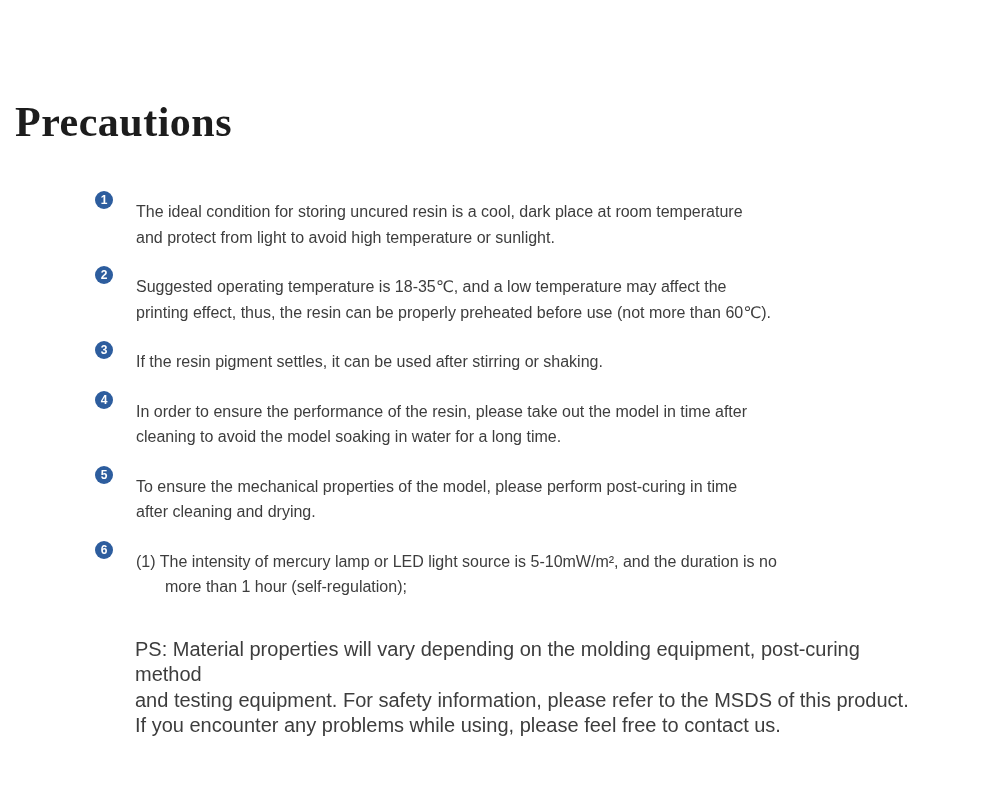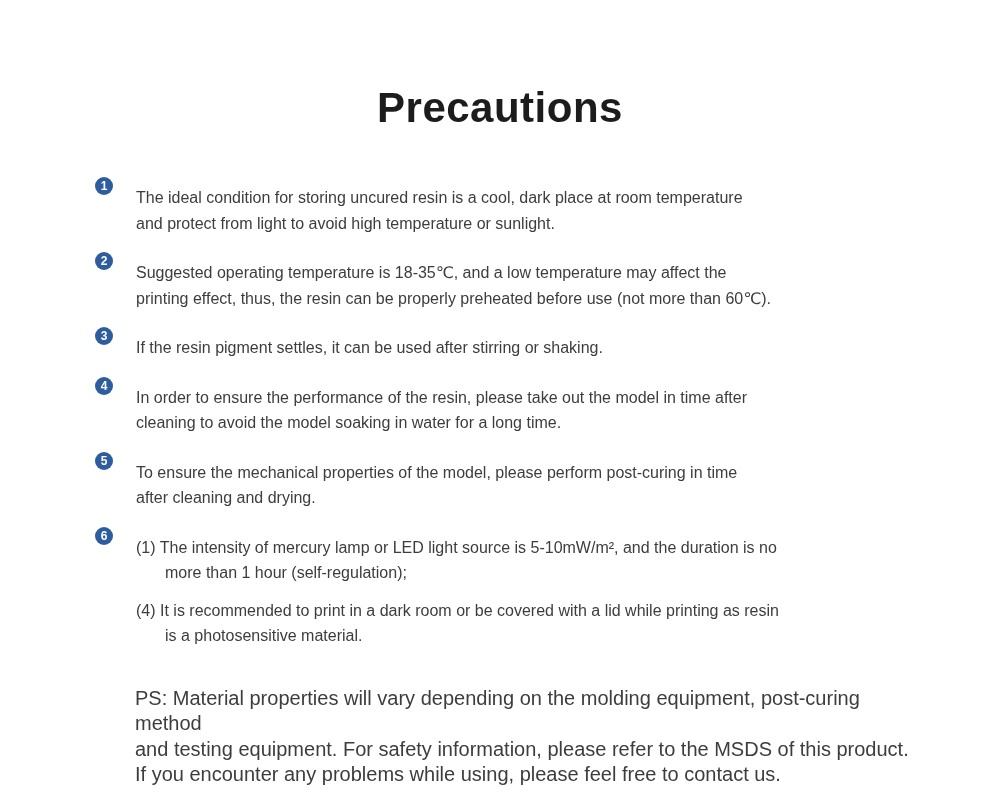--- a/index.html
+++ b/index.html
@@ -12,28 +12,29 @@
     color: #3d3d3d;
     overflow: hidden;
   }
   .page {
     width: 1000px;
     height: 800px;
     background: #ffffff;
     position: relative;
   }
   .title {
-    margin: 1px;
+    margin: 15px;
     padding-top: 82px;
-    text-align: center;
+    text-align: left;
     font-size: 42px;
     line-height: 50px;
     font-weight: bold;
     color: #1c1c1c;
     letter-spacing: 0.5px;
+    font-family: Liberation Serif, serif;
   }
   .content {
     margin: 40px 60px 0 95px;
     width: 845px;
     font-size: 16px;
     line-height: 25.5px;
   }
   .item {
     display: flex;
     align-items: flex-start;
@@ -113,22 +114,20 @@
         <p class="item-text">To ensure the mechanical properties of the model, please perform post-curing in time
 after cleaning and drying.</p>
       </div>
     </div>
 
     <div class="item">
       <span class="badge">6</span>
       <div class="item-body">
         <p class="substep">(1) The intensity of mercury lamp or LED light source is 5-10mW/m², and the duration is no
 more than 1 hour (self-regulation);</p>
-        <p class="substep">(4) It is recommended to print in a dark room or be covered with a lid while printing as resin
-is a photosensitive material.</p>
       </div>
     </div>
 
   </div>
 
   <div class="ps">
     <p class="ps-text">PS: Material properties will vary depending on the molding equipment, post-curing method
 and testing equipment. For safety information, please refer to the MSDS of this product.
 If you encounter any problems while using, please feel free to contact us.</p>
   </div>

